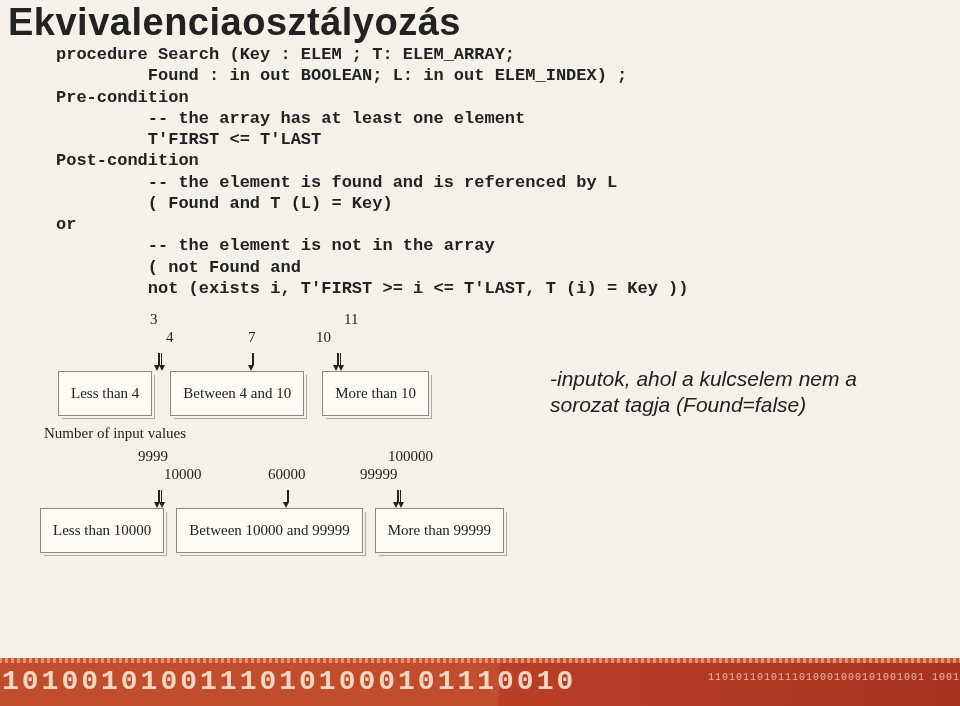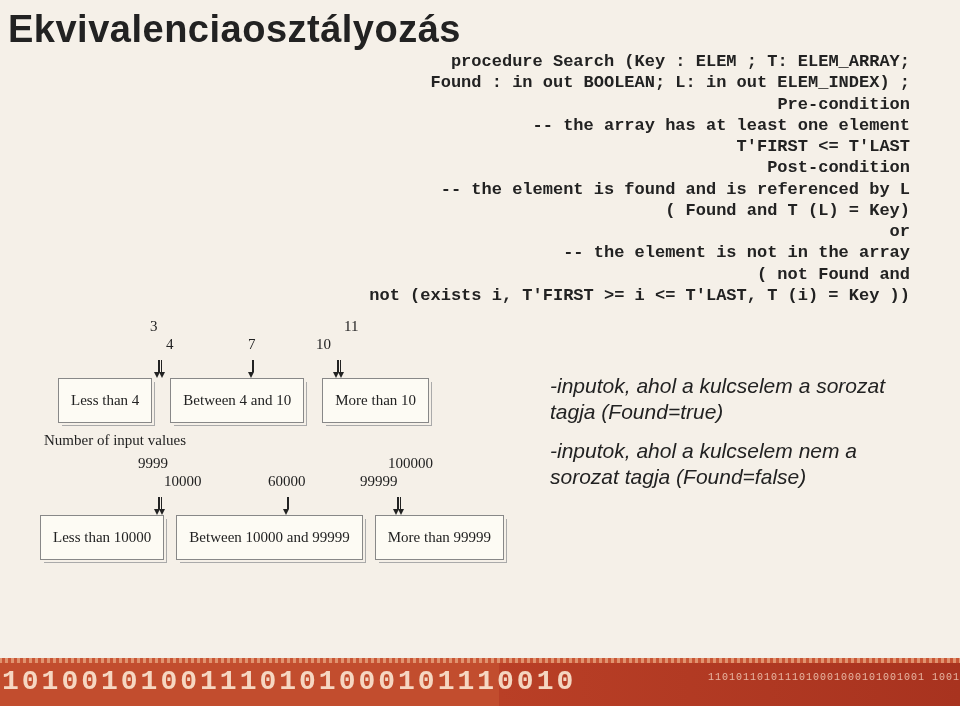--- a/index.html
+++ b/index.html
@@ -8,32 +8,31 @@
     height: 706px;
     background: #f5f0e8;
     font-family: Arial, Helvetica, sans-serif;
     position: relative;
     overflow: hidden;
   }
   .title {
     font-weight: 900;
     font-size: 38px;
     color: #222;
-    padding: 8px 8px 0 8px;
+    padding: 1px 8px 0 8px;
     letter-spacing: 0.5px;
   }
   .code {
     font-family: "Courier New", monospace;
     font-size: 17px;
     font-weight: bold;
     color: #222;
     white-space: pre;
     line-height: 1.25;
-    padding: 0 50px 0 32px;
-    text-align: right;
+    padding: 0 50px 0 56px;
   }
   .lower {
     display: flex;
     padding: 12px 0 0 40px;
   }
   .left {
     width: 510px;
     font-family: Georgia, 'Times New Roman', serif;
     font-size: 15px;
     color: #222;
@@ -228,21 +227,20 @@
     </div>
     <div class="boxes" style="margin-left:0; gap:12px">
       <div class="dbox">Less than 10000</div>
       <div class="dbox">Between 10000 and 99999</div>
       <div class="dbox">More than 99999</div>
     </div>
 
   </div>
 
   <div class="right">
-    <div class="p">-inputok, ahol a kulcselem a sorozat tagja (Found=true)</div>
     <div class="p">-inputok, ahol a kulcselem nem a sorozat tagja (Found=false)</div>
   </div>
 </div>
 
 <div class="footer">
   <div class="big">10100101001110101000101110010</div>
   <div class="small">1101011010111010001000101001001   1001</div>
 </div>
 
 </body></html>

